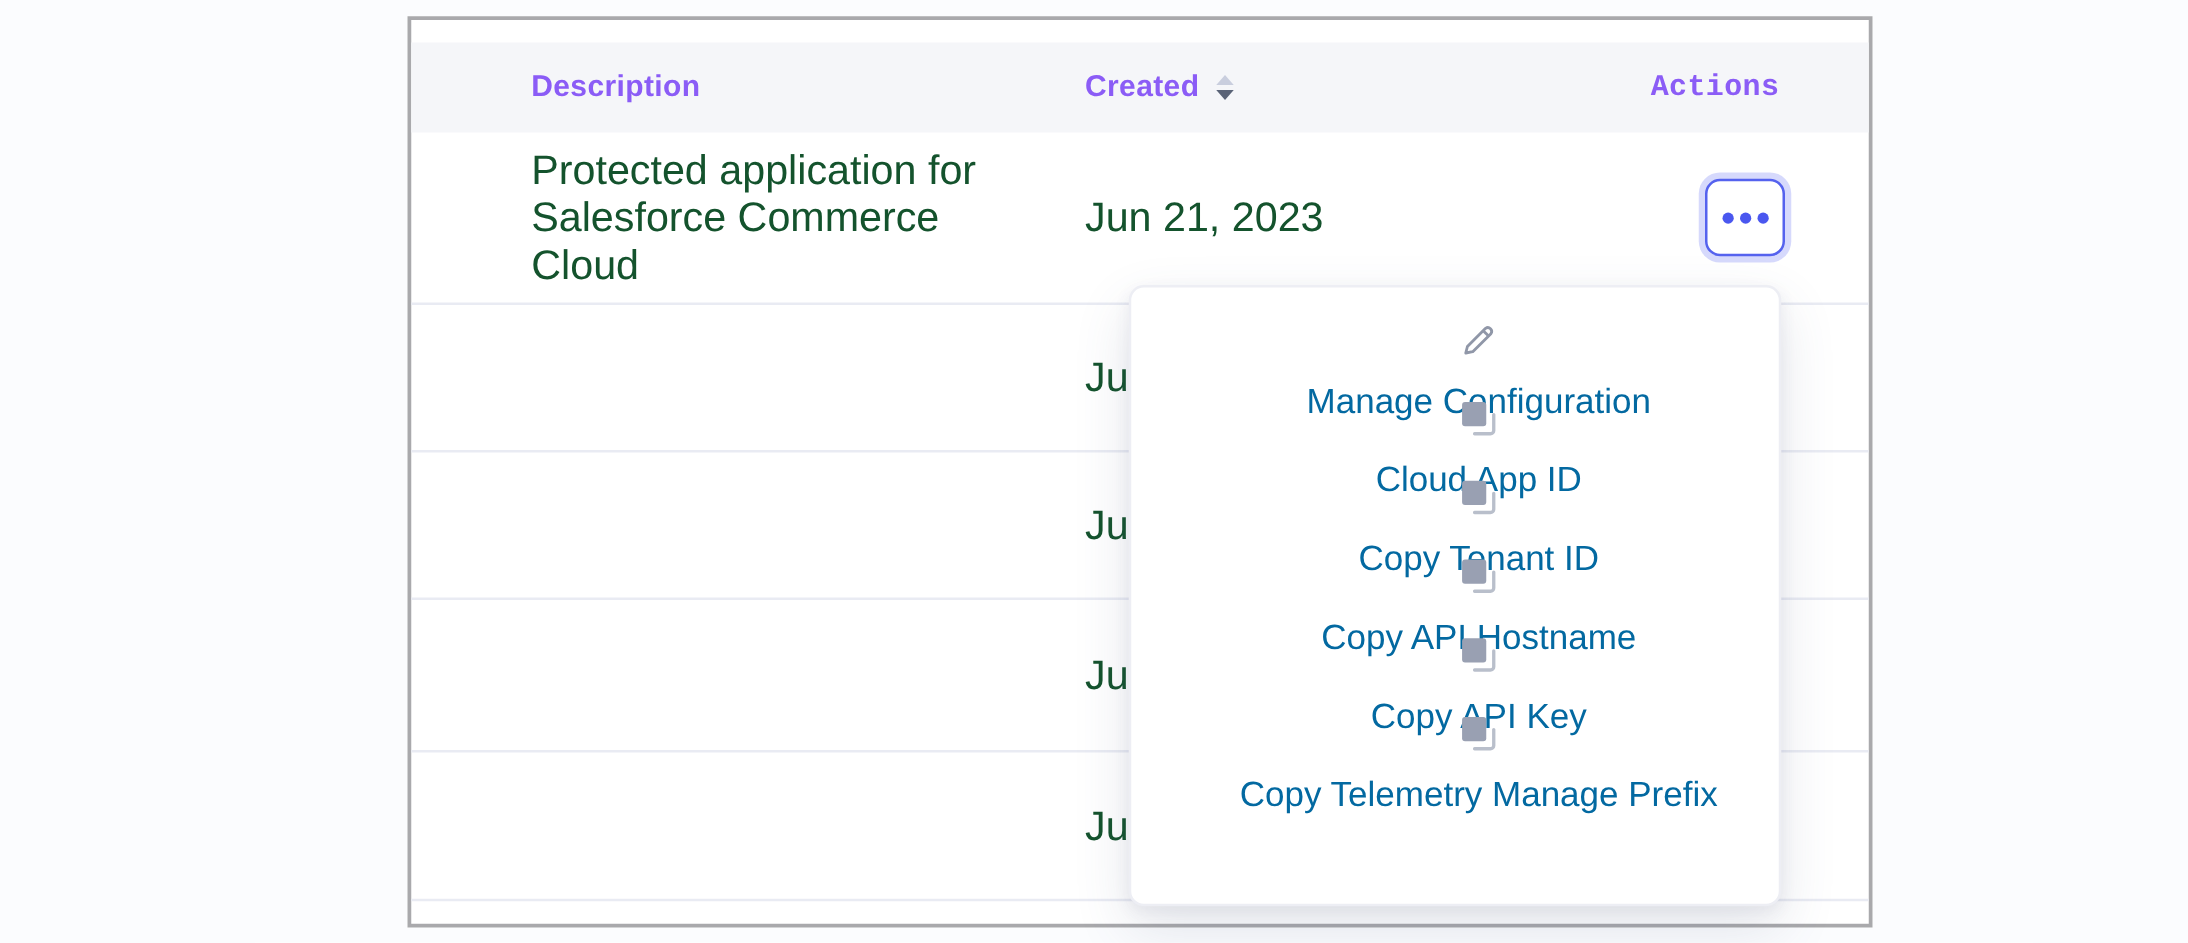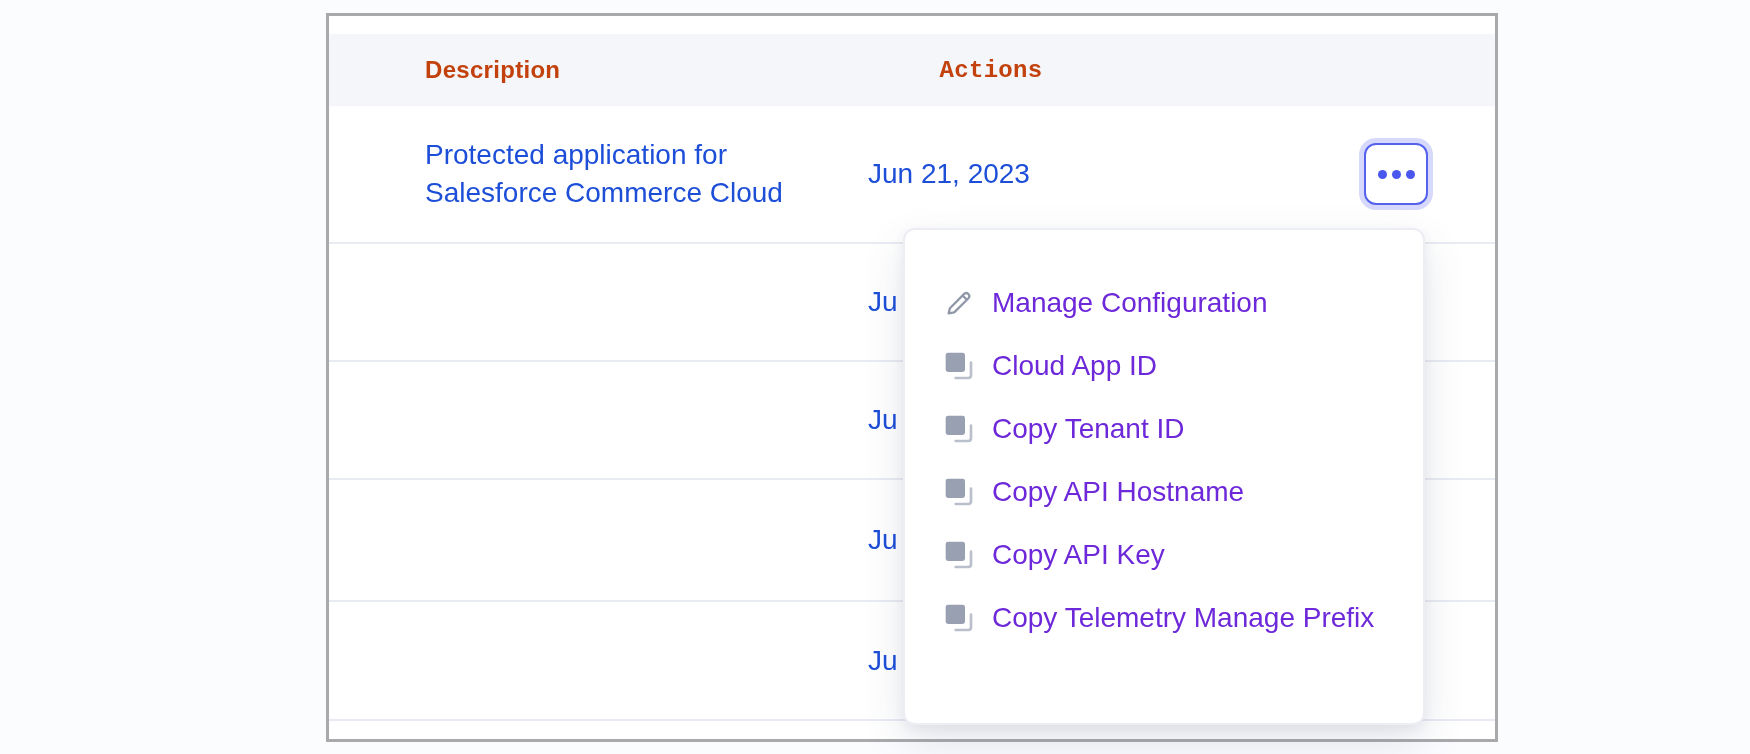--- a/index.html
+++ b/index.html
@@ -14,29 +14,29 @@
     position:absolute; left:326px; top:13px;
     width:1172px; height:729px;
     background:#ffffff;
     border:3px solid #a9a9ac;
     padding-top:18px;
   }
   
   .thead {
     height:72px; background:#f5f6f9;
     display:flex; align-items:center;
-    color:#c2410c; font-size:24px; font-weight:700; letter-spacing:.3px;
+    color:#8b5cf6; font-size:24px; font-weight:700; letter-spacing:.3px;
   }
   .col-desc    { width:539px; padding-left:96px; }
   .col-created { width:381px; display:flex; align-items:center; }
   .col-actions { width:246px; display:flex; justify-content:center;font-family:Liberation Mono, monospace; }
   .trow {
     display:flex; align-items:center;
     border-bottom:2px solid #e9ebf3;
-    color:#1d4ed8; font-size:28px;
+    color:#14532d; font-size:33px;
   }
   .r1 { height:138px; } .r2 { height:118px; } .r3 { height:118px; }
   .r4 { height:122px; } .r5 { height:119px; }
   .desc-text { max-width:370px; line-height:38px; }
   
   .sort { display:inline-flex; flex-direction:column; gap:4px; margin-left:14px; cursor:pointer; }
   .tri-up   { width:0; height:0; border-left:7px solid transparent; border-right:7px solid transparent; border-bottom:8px solid #c9cede; }
   .tri-down { width:0; height:0; border-left:7px solid transparent; border-right:7px solid transparent; border-top:8px solid #5a6377; }
   
   .kebab {
@@ -50,33 +50,40 @@
   
   .menu {
     position:absolute; left:574px; top:212px;
     width:522px; height:497px;
     background:#fff;
     border:2px solid #edeef4; border-radius:12px;
     box-shadow:0 18px 44px rgba(73,82,120,.14), 0 4px 12px rgba(73,82,120,.08);
     padding:26px 0; z-index:10;
   }
   .menu-item {
-    height:63px; display:flex; align-items:flex-end;
+    height:63px; display:flex; align-items:center;
     padding-left:38px; gap:17px;
-    font-size:28px; color:#6d28d9; cursor:pointer; white-space:nowrap;
+    font-size:28px; color:#0369a1; cursor:pointer; white-space:nowrap;flex-direction:column;
   }
   .mi-icon { width:32px; height:32px; flex:0 0 32px; display:flex; align-items:center; justify-content:center; }
 </style>
 </head>
 <body>
 
 <div class="card">
 
   <div class="thead">
     <div class="col-desc">Description</div>
+    <div class="col-created">
+      <span>Created</span>
+      <span class="sort">
+        <span class="tri-up"></span>
+        <span class="tri-down"></span>
+      </span>
+    </div>
     <div class="col-actions">Actions</div>
   </div>
 
   <div class="trow r1">
     <div class="col-desc">
       <div class="desc-text">Protected application for Salesforce Commerce Cloud</div>
     </div>
     <div class="col-created">Jun 21, 2023</div>
     <div class="col-actions">
       <button class="kebab">

